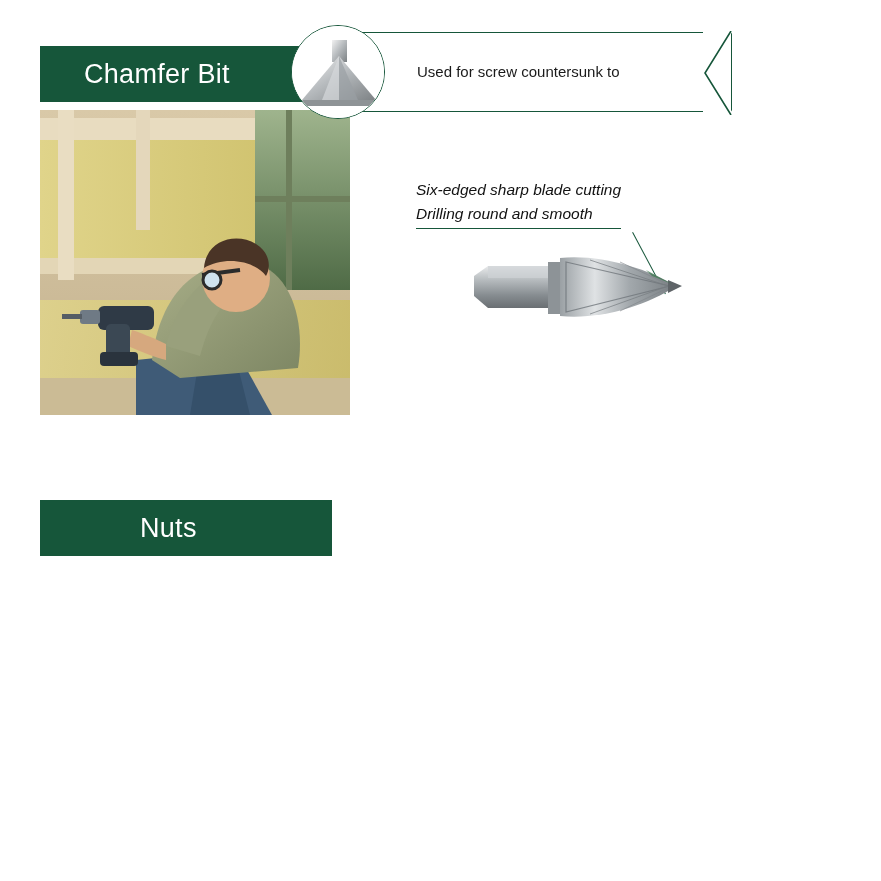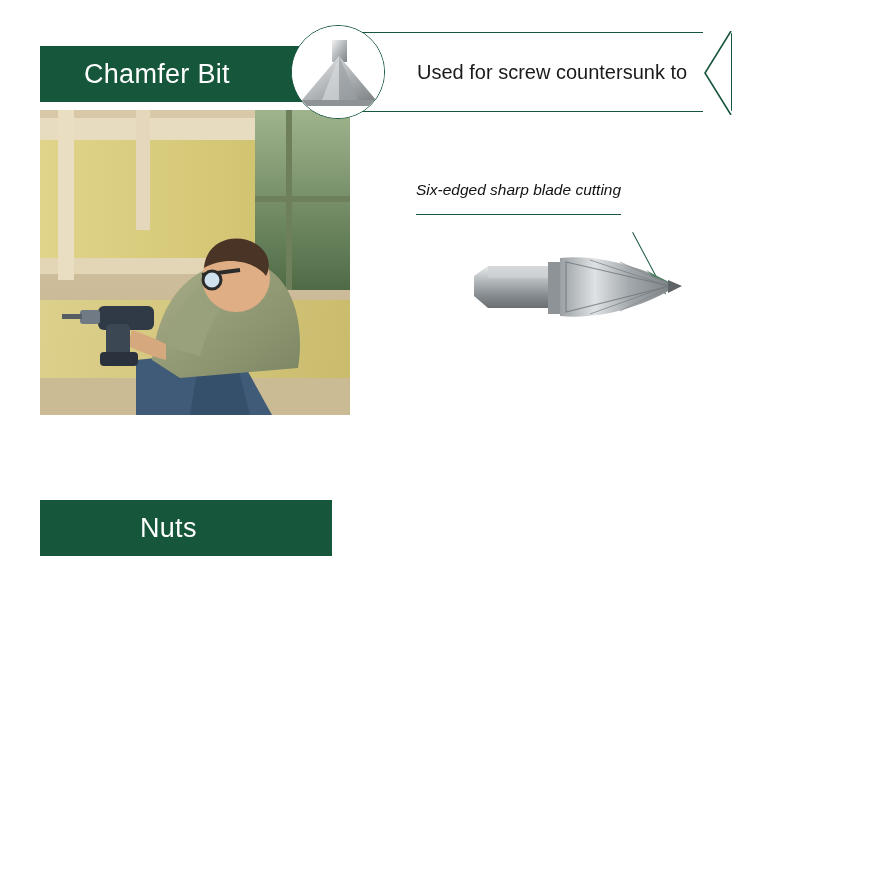--- a/index.html
+++ b/index.html
@@ -51,21 +51,21 @@
     clip-path: polygon(0 0, 100% 0, 0 50%, 100% 100%, 0 100%);
   }
   .callout .notch::after {
     content: "";
     position: absolute; inset: 0;
   }
   .callout-text {
     position: absolute;
     left: 84px; right: 34px; top: 50%;
     transform: translateY(-50%);
-    font-size: 20px;
+    font-size: 15px;
     line-height: 1.5;
     color: #1a1a1a;
   }
   .callout-text .line { display: block; white-space: nowrap; }
 
   
   .icon-circle {
     position: absolute;
     width: 94px; height: 94px;
     border-radius: 50%;
@@ -86,21 +86,21 @@
   
   .annot {
     position: absolute;
     font-size: 15.5px;
     font-style: italic;
     color: #111;
     line-height: 1.55;
     white-space: nowrap;
   }
   .annot .line { display: block; }
-  .annot.underlined { border-bottom: 1.4px solid #16563a; padding-bottom: 12px; }
+  .annot.underlined { border-bottom: 1.4px solid #16563a; padding-bottom: 2px; }
   #annot-chamfer { left: 416px; top: 178px; }
 
   
   .leader {
     position: absolute;
     background: #16563a;
     transform-origin: 0 0;
     height: 1.4px;
   }
   #leader-chamfer { left: 633px; top: 232px; width: 70px; transform: rotate(62deg); }
@@ -207,20 +207,21 @@
 
         <path d="M47 30 L84 74 L10 74 Z" fill="url(#metG1)"></path>
         <path d="M47 30 L66 74 L47 74 Z" fill="#9aa0a4" opacity=".7"></path>
         <path d="M47 30 L30 74 L47 74 Z" fill="#d6d9db" opacity=".7"></path>
         <path d="M10 74 L84 74 L80 80 L14 80 Z" fill="#8e9396"></path>
       </svg>
     </div>
 
     <div class="annot underlined" id="annot-chamfer">
       <span class="line">Six-edged sharp blade cutting</span>
+      <span class="line">Drilling round and smooth</span>
     </div>
     <div class="leader" id="leader-chamfer"></div>
 
     <div class="hero" id="hero-chamfer">
       <svg width="230" height="110" viewBox="0 0 230 110" aria-hidden="true">
         <defs>
           <linearGradient id="steelH" x1="0" y1="0" x2="0" y2="1">
             <stop offset="0%" stop-color="#e8eaeb"></stop>
             <stop offset="35%" stop-color="#b4b9bc"></stop>
             <stop offset="70%" stop-color="#868c90"></stop>

